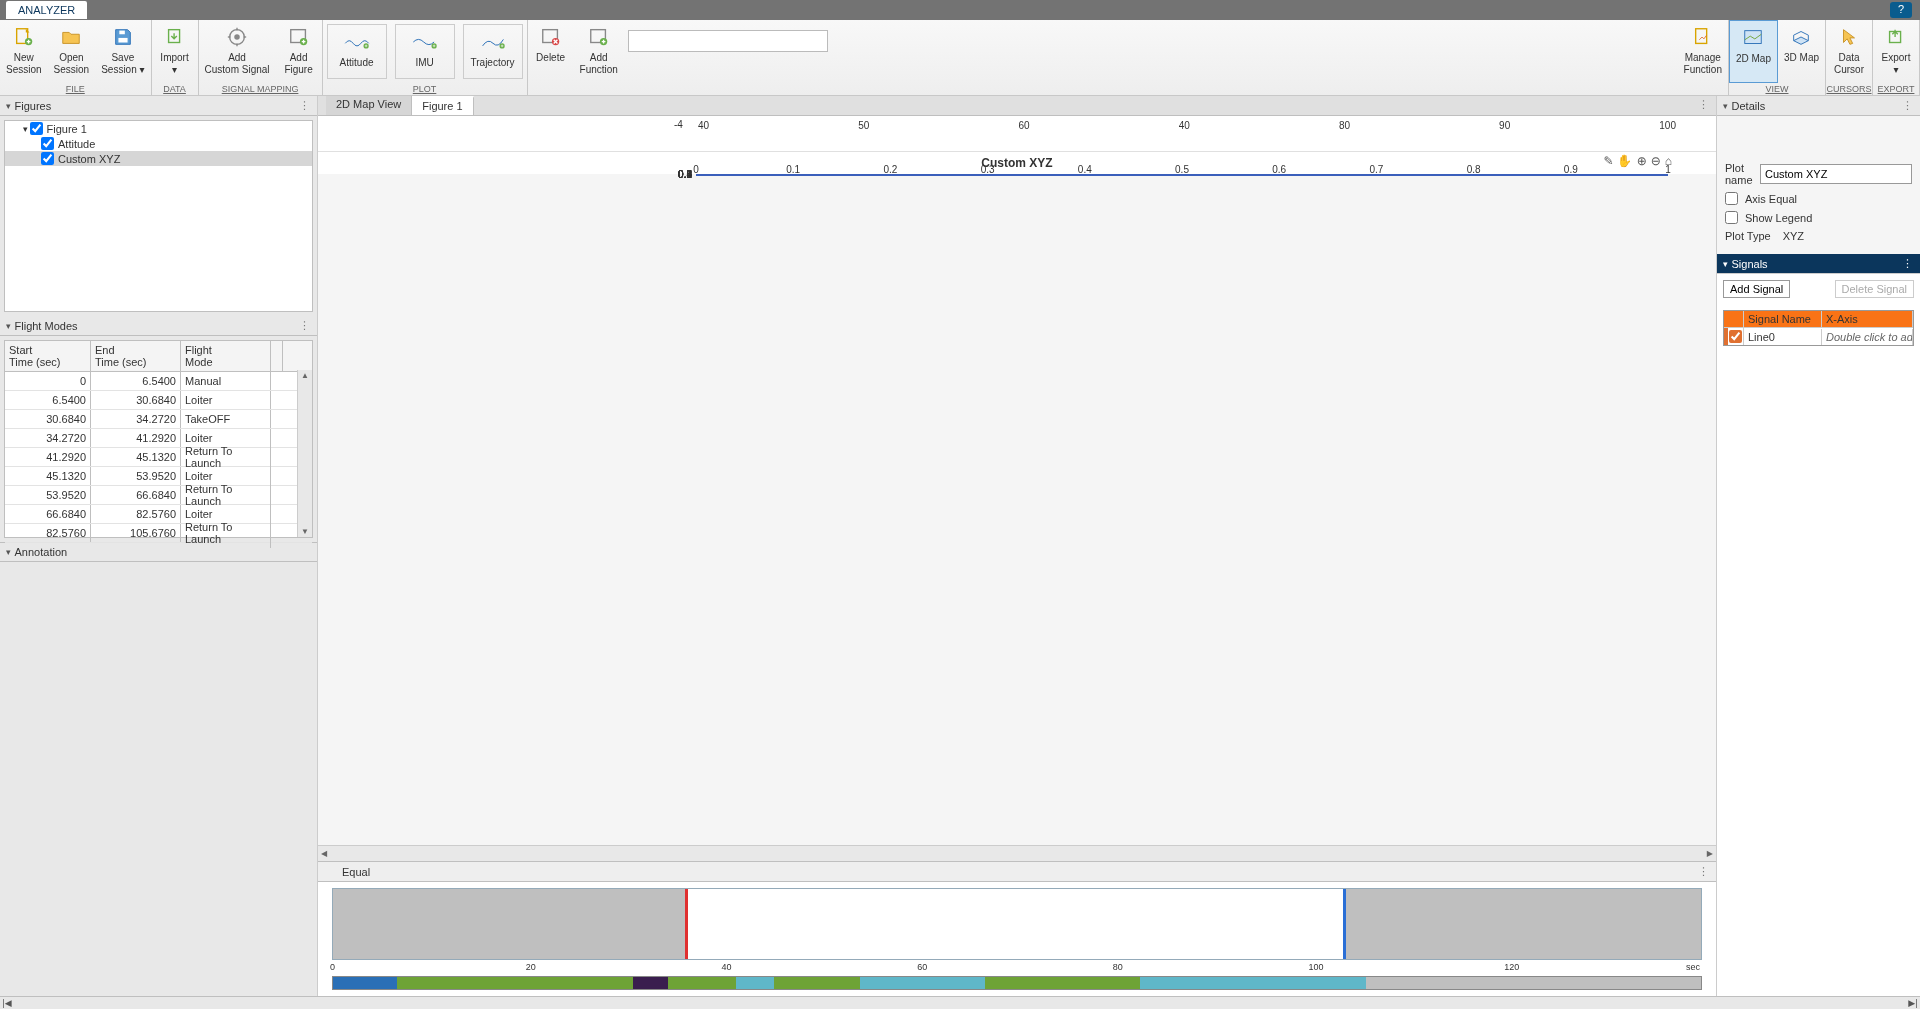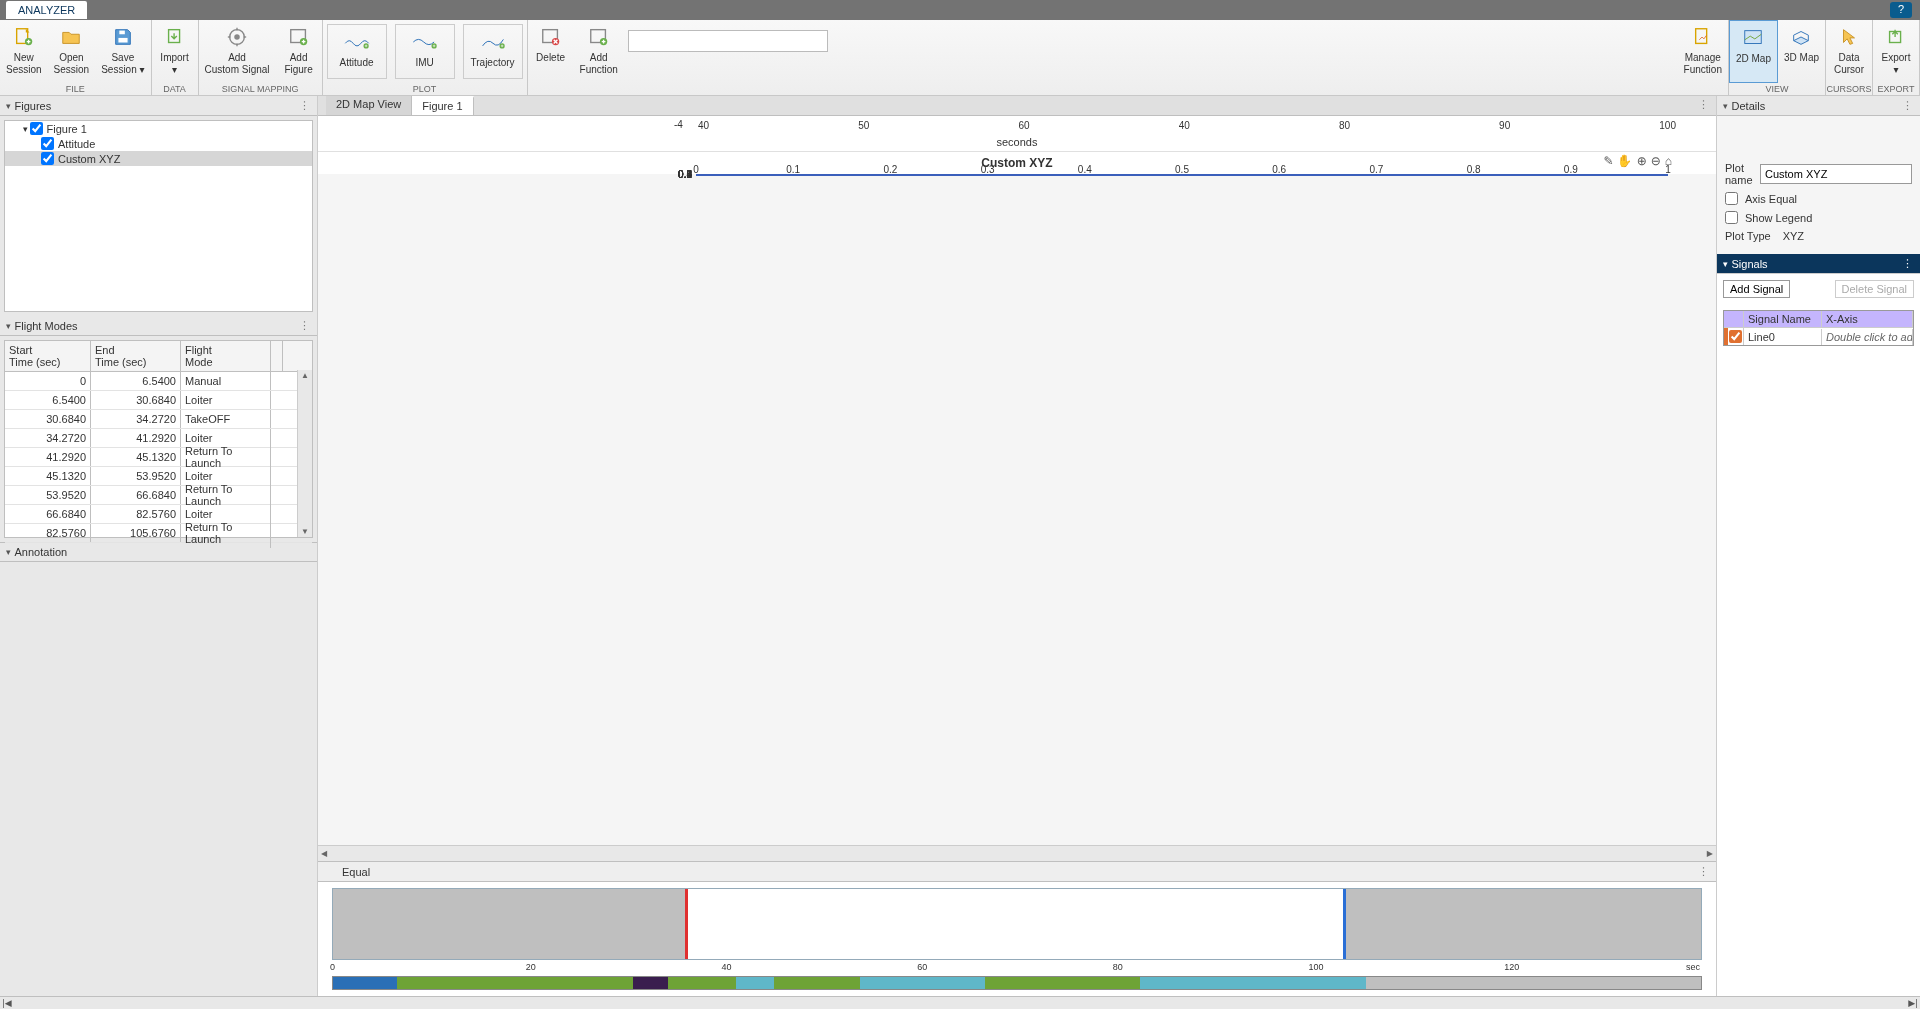--- a/index.html
+++ b/index.html
@@ -68,20 +68,21 @@
   align-items: center;
   justify-content: center;
 }
 .tool-btn .lb { line-height: 1.15; }
 .tool-group-label {
   font-size: 9px;
   color: #666;
   text-align: center;
   padding: 1px 0;
   text-transform: uppercase;
+  text-decoration: underline;
 }
 .annotate-input {
   margin: 10px 4px;
   height: 22px;
   width: 200px;
   border: 1px solid #bbb;
 }
 .tool-btn.active {
   background: #d6e8f5;
   border: 1px solid #5a9bd4;
@@ -265,21 +266,21 @@
   display:flex; align-items:center;
   font-size:11px;
 }
 .signals-header .tri{margin-right:4px; font-size:9px;}
 .signals-header .dots{margin-left:auto;}
 .signals-body { background:#fff; flex:1; border-top:1px solid #ccc; padding:6px;}
 .sig-btnrow { display:flex; justify-content:space-between; margin-bottom:12px;}
 .sig-btn { border:1px solid #999; background:#fff; padding:2px 6px; font-size:11px;}
 .sig-btn.disabled{ color:#aaa; border-color:#ccc;}
 .sig-table { border:1px solid #999; font-size:11px;}
-.sig-head{display:flex; background:#c4b5fd;}
+.sig-head{display:flex; background:#f97316;}
 .sig-head div,.sig-row div{ padding:2px 4px; border-right:1px solid #ccc;}
 .sig-row{display:flex; border-top:1px solid #ccc; align-items:center;}
 .sig-c0{width:20px; display:flex; align-items:center; justify-content:center;}
 .sig-c1{width:78px;}
 .sig-c2{flex:1; font-style:italic; color:#666; overflow:hidden; white-space:nowrap;}
 .sig-c0 input{accent-color:#e07030;}
 .sig-row .sig-c0{border-left:4px solid #e07030;}
 .bottom-strip{ height:13px; background:#e8e8e8; border-top:1px solid #bfbfbf; display:flex;}
 .bottom-strip .bc{ width:14px; text-align:center; font-size:9px; color:#555; line-height:12px;}
 .bottom-strip .sp{flex:1;}
@@ -620,21 +621,20 @@
         <span class="yl">-4</span>
         <div class="ticks" id="upper-ticks">
             <span>40</span>
             <span>50</span>
             <span>60</span>
             <span>40</span>
             <span>80</span>
             <span>90</span>
             <span>100</span>
           </div>
-        <div class="axlabel">seconds</div>
       </div>
       <div class="chart-viewport">
         <div class="chart-area">
           <div class="chart-title">Custom XYZ</div>
           <div class="chart-icons">
             <span>✎</span>
             <span>✋</span>
             <span>⊕</span>
             <span>⊖</span>
             <span>⌂</span>

